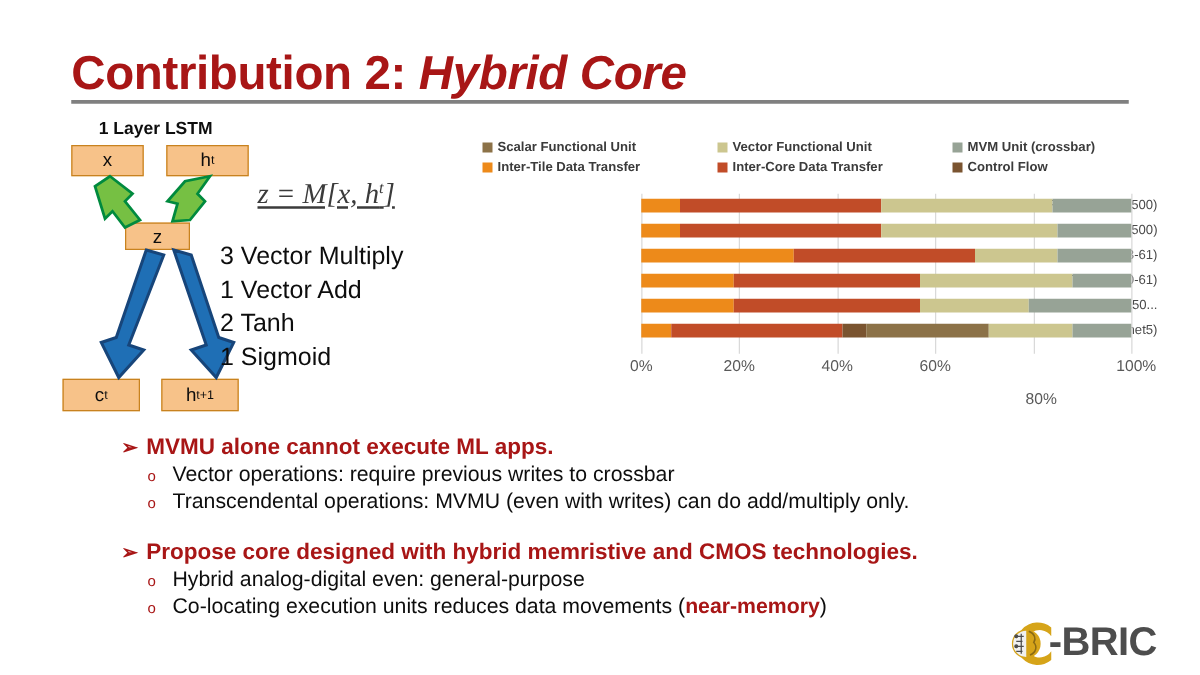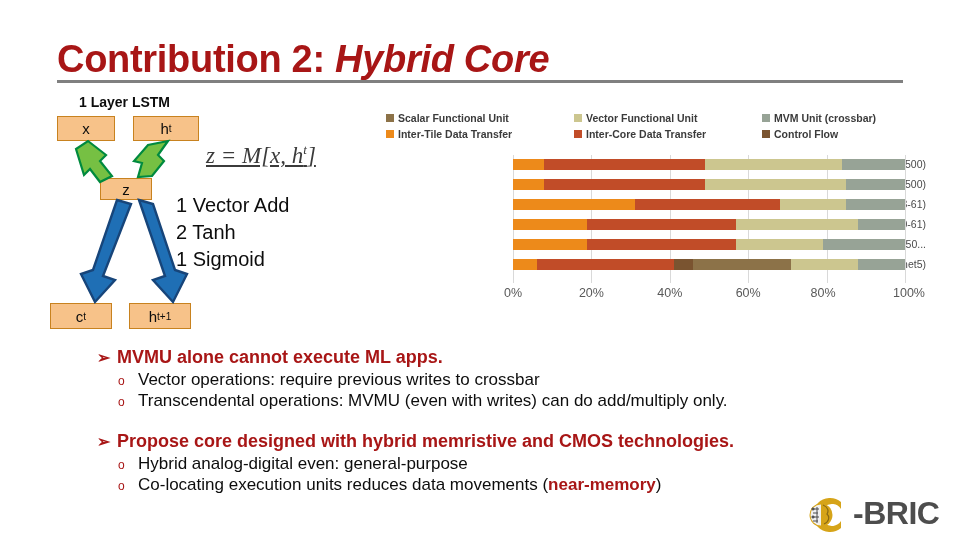--- a/index.html
+++ b/index.html
@@ -131,21 +131,21 @@
     margin-left: 21px; margin-bottom: 1px;
   }
   .b-sub .bullet-glyph { width: 20px; flex: 0 0 20px; font-size: 12px; color: #a81616; }
   .b-sub .txt, .b-main .txt { white-space: nowrap; }
   .nearmem { font-weight: bold; color: #a81616; }
   #bullet-gap { height: 19px; }
 
   
   #logo { position: absolute; left: 797px; top: 494px; width: 160px; height: 42px; }
   #logo-text {
-    position: absolute; left: 56px; top: 1px;
+    position: absolute; left: 42px; top: 1px;
     font-size: 32px; font-weight: bold; color: #4d4d4d;
     letter-spacing: -0.5px;
   }
 </style>
 </head>
 <body>
 
 <div id="slide-title">
   <span>Contribution 2: </span><span class="ital">Hybrid Core</span>
 </div>
@@ -188,20 +188,21 @@
   <g fill="#1f6fb5" stroke="#17457a" stroke-width="2.4" stroke-linejoin="miter">
     <polygon points="84,2 98,6 120,72 132,76 118,104 98,82 110,78"></polygon>
   </g>
 </svg>
 
 <div id="formula">
   <span>z = M[x, h</span><sup>t</sup><span>]</span>
 </div>
 
 <div id="op-list">
+  <div>3 Vector Multiply</div>
   <div>1 Vector Add</div>
   <div>2 Tanh</div>
   <div>1 Sigmoid</div>
 </div>
 
 <div id="legend">
   <div class="legend-row" id="legend-row-2">
     <div class="legend-item">
       <span class="legend-swatch" style="background: rgb(140, 114, 72);"></span>
       <span>Scalar Functional Unit</span>
@@ -287,21 +288,21 @@
           <div class="seg" style="left: 180.32px; width: 98px; background: rgb(140, 114, 72);"></div>
           <div class="seg" style="left: 278.32px; width: 66.64px; background: rgb(204, 198, 143);"></div>
           <div class="seg" style="left: 344.96px; width: 47.04px; background: rgb(151, 163, 150);"></div>
         </div>
       </div>
     <div id="ticks">
         <div class="tick-label" style="left: 0px;">0%</div>
         <div class="tick-label" style="left: 78.4px;">20%</div>
         <div class="tick-label" style="left: 156.8px;">40%</div>
         <div class="tick-label" style="left: 235.2px;">60%</div>
-        <div class="tick-label" style="left: 310px;">80%</div>
+        <div class="tick-label" style="left: 320px; margin-top: 26px;">80%</div>
         <div class="tick-label" style="left: 396px;">100%</div>
       </div>
 
   </div>
 </div>
 
 <div id="bullets">
   <div class="b-main">
     <span class="bullet-glyph">➢</span>
     <span class="txt">MVMU alone cannot execute ML apps.</span>

